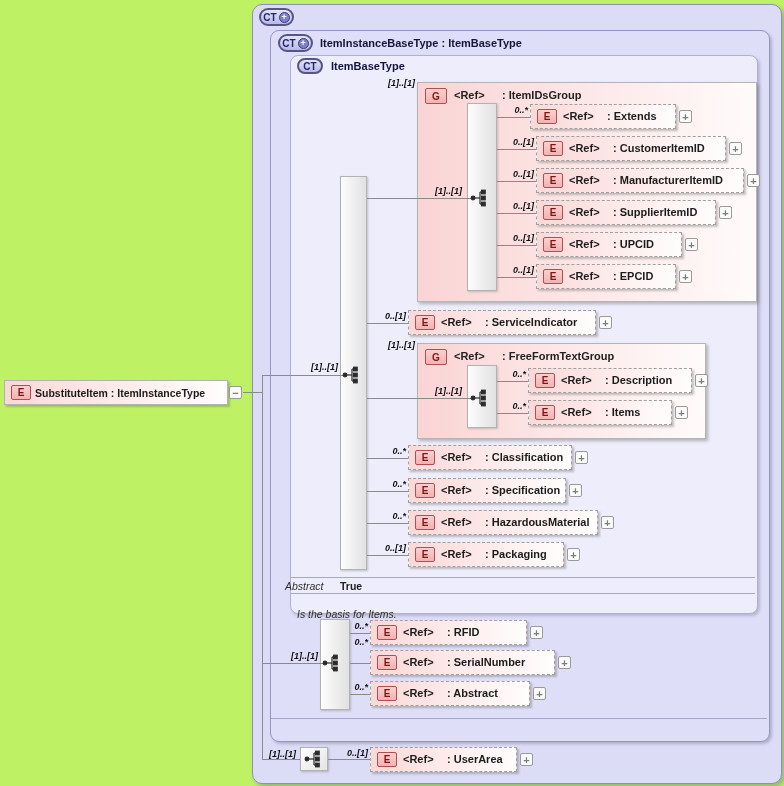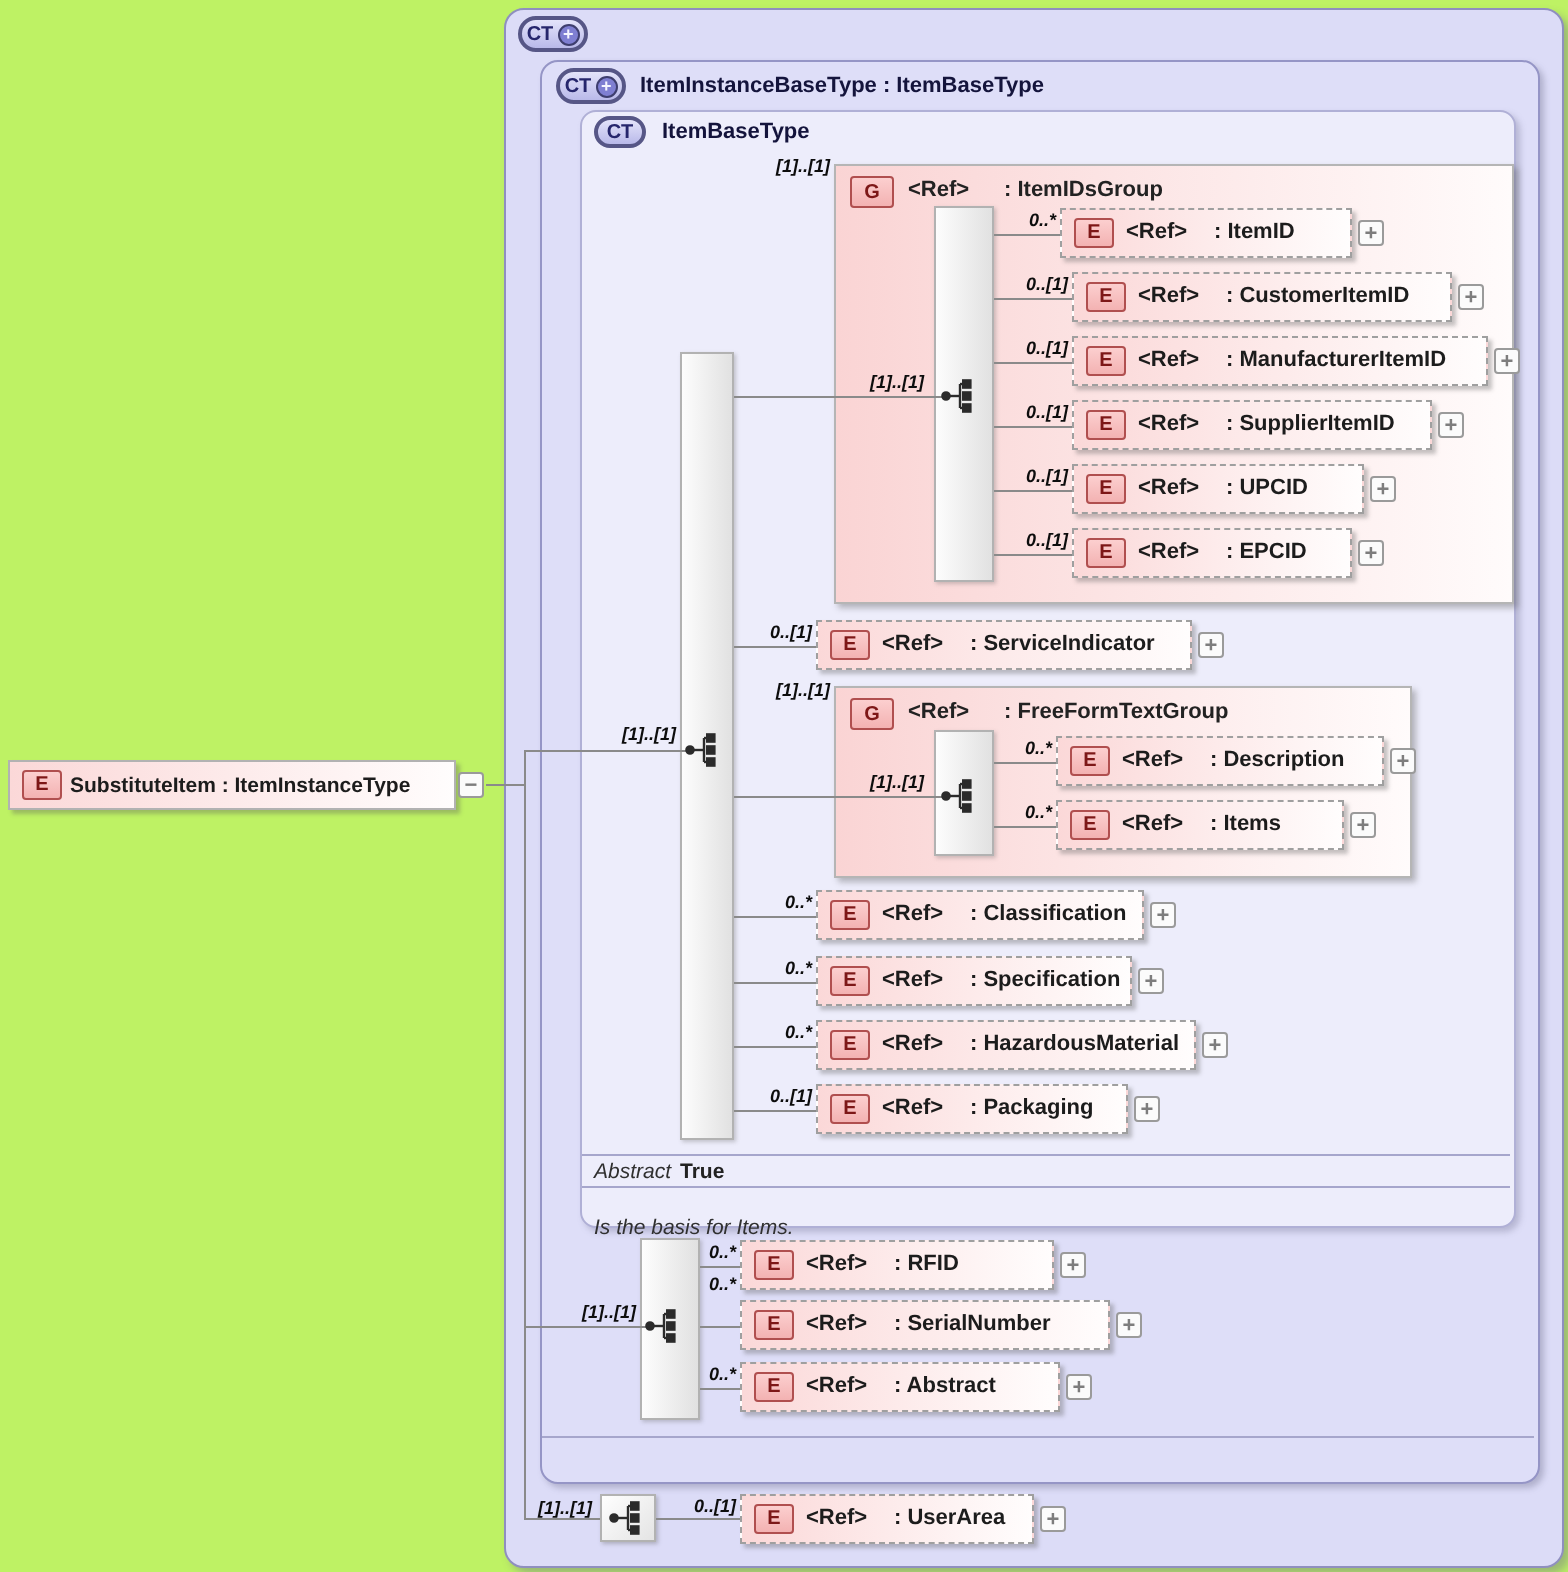--- a/index.html
+++ b/index.html
@@ -77,21 +77,21 @@
       <span class="ctb-plus">+</span>
     </span>
   <span class="hdr" style="left:320px;top:37px;">ItemInstanceBaseType : ItemBaseType</span>
 
   <span class="ctbadge" style="left:297px;top:58px;width:26px;height:16px;">
       <span>CT</span>
     </span>
   <span class="hdr" style="left:331px;top:60px;">ItemBaseType</span>
 
   <div class="sep" style="left:291px;top:577px;width:464px;"></div>
-  <span class="ann" style="left:297px;top:580px;">Abstract</span>
+  <span class="ann" style="left:285px;top:580px;">Abstract</span>
   <span class="abs-val" style="left:340px;top:580px;">True</span>
   <div class="sep" style="left:291px;top:593px;width:464px;"></div>
   <span class="ann" style="left:297px;top:596px;margin-top:12px;">Is the basis for Items.</span>
 
   <div class="sep" style="left:271px;top:718px;width:496px;"></div>
 
   <div class="gbox" style="left:417px;top:82px;width:338px;height:218px;">
     <span class="rbadge">G</span>
     <span class="ref">&lt;Ref&gt;</span>
     <span class="gname">: ItemIDsGroup</span>
@@ -198,21 +198,21 @@
   <span class="card" style="left:418px;top:186px;width:44px;">[1]..[1]</span>
   <span class="card" style="left:418px;top:386px;width:44px;">[1]..[1]</span>
   <span class="card" style="left:274px;top:651px;width:44px;">[1]..[1]</span>
   <span class="card" style="left:258px;top:749px;width:38px;">[1]..[1]</span>
   <span class="card" style="left:371px;top:78px;width:44px;">[1]..[1]</span>
   <span class="card" style="left:371px;top:340px;width:44px;">[1]..[1]</span>
 
   <div class="erow" style="left:530px;top:104px;width:146px;">
       <span class="rbadge">E</span>
       <span class="ref">&lt;Ref&gt;</span>
-      <span class="ename">: ItemID</span>
+      <span class="ename">: Extends</span>
     </div>
   <span class="card" style="left:494px;top:105px;width:34px;">0..*</span>
   <div class="plusbox" style="left:679px;top:110px;">+</div>
 
   <div class="erow" style="left:536px;top:136px;width:190px;">
       <span class="rbadge">E</span>
       <span class="ref">&lt;Ref&gt;</span>
       <span class="ename">: CustomerItemID</span>
     </div>
   <span class="card" style="left:500px;top:137px;width:34px;">0..[1]</span>

